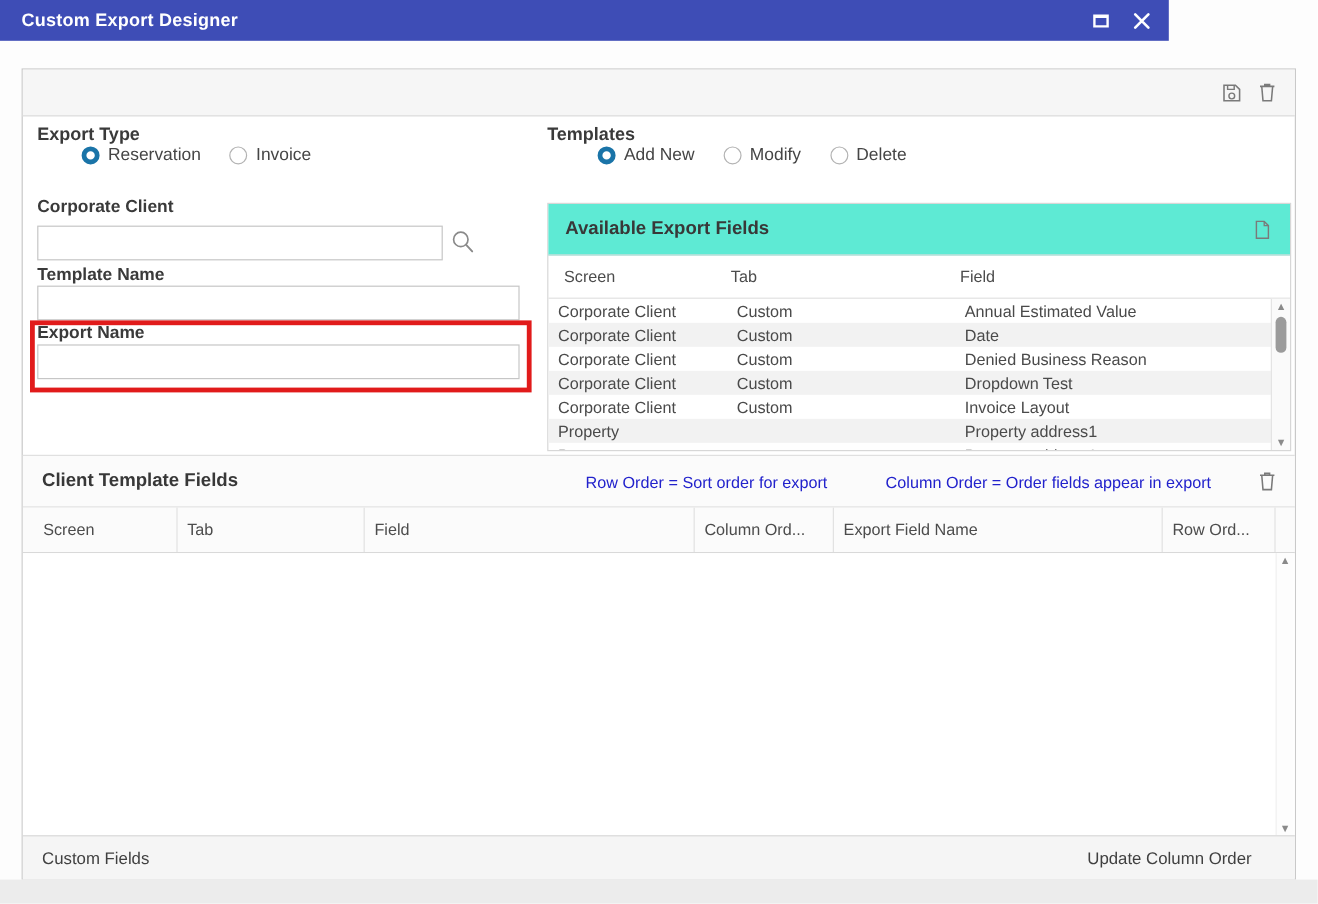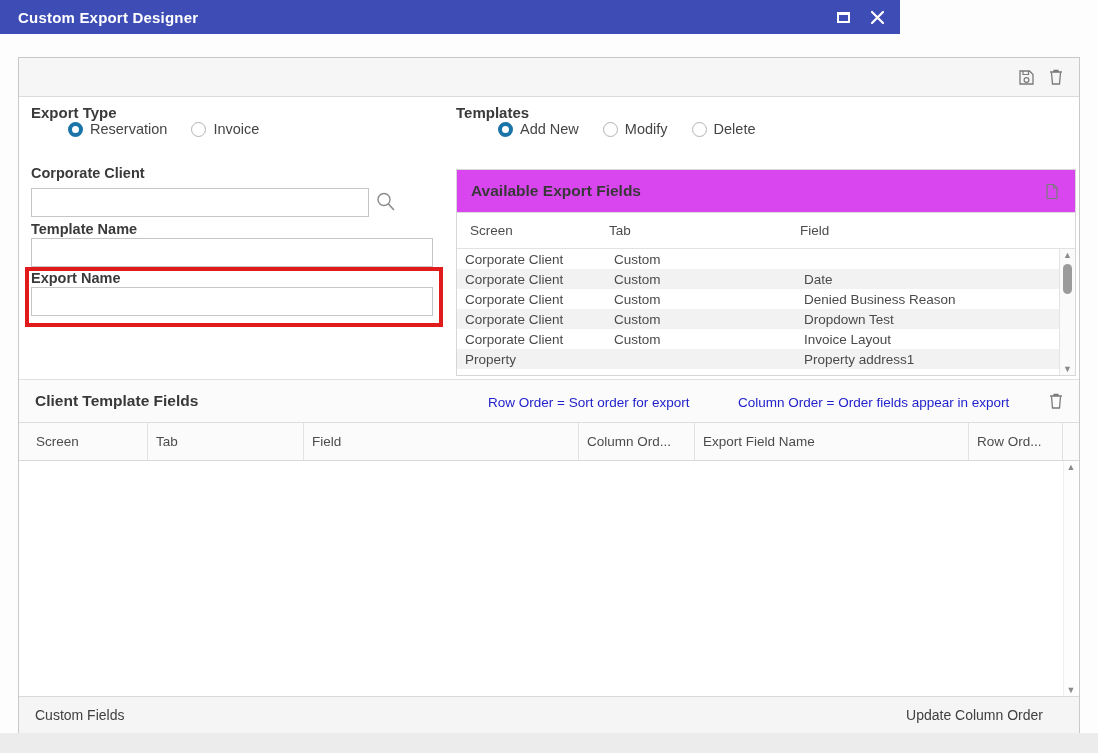--- a/index.html
+++ b/index.html
@@ -6,21 +6,21 @@
   html,body { width:1098px; height:753px; }
   body {
     font-family:"Liberation Sans", sans-serif;
     background:#ffffff; color:#3e3e3e; position:relative; overflow:hidden;
   }
   .frame { position:absolute; inset:0; width:1098px; height:753px; background:#fdfdfd; }
   .bottom-strip { position:absolute; left:0; top:733px; width:1098px; height:20px; background:#ececec; }
 
   
   .titlebar {
-    position:absolute; left:0; top:0; width:900px; height:34px;
+    position:absolute; left:0; top:0; width:974px; height:34px;
     background:#3e4db6; color:#fff; display:flex; align-items:center;
   }
   .titlebar .title { font-size:15px; font-weight:bold; padding-left:18px; letter-spacing:.2px; }
   .win-btns { position:absolute; right:14px; top:0; height:34px; display:flex; align-items:center; gap:16px; }
   .win-btn { width:18px; height:18px; display:flex; align-items:center; justify-content:center; cursor:pointer; }
   .max-glyph { width:13px; height:11px; border:2px solid #fff; border-top-width:3px; background:transparent; }
 
   
   .outer {
     position:absolute; left:18px; top:57px; width:1062px; height:676px;
@@ -45,21 +45,21 @@
   .text-input {
     position:absolute; border:1px solid #c6c6c6; background:#fff; height:29px;
     font-family:"Liberation Sans", sans-serif; font-size:13px; padding:0 6px; color:#333; outline:none;
   }
   .search-btn { position:absolute; cursor:pointer; }
   .red-box { position:absolute; border:4px solid #e11b1b; pointer-events:none; }
 
   
   .af-panel { position:absolute; left:437px; top:111px; width:620px; height:207px; border:1px solid #d7d7d7; background:#fff; }
   .af-head {
-    height:43px; background:#d946ef; border-bottom:1px solid #dcdcdc;
+    height:43px; background:#5eead4; border-bottom:1px solid #dcdcdc;
     display:flex; align-items:center; padding:0 14px;
   }
   .af-head .t { font-size:15.5px; font-weight:bold; color:#383838; flex:1; }
   .af-cols { height:36px; border-bottom:1px solid #e2e2e2; display:flex; align-items:center; font-size:13.5px; color:#4c4c4c; position:relative; }
   .af-cols .h0 { padding-left:13px; width:152px; }
   .af-cols .h1 { width:191px; }
   .af-cols .h2 { flex:1; }
   .af-rows { position:relative; height:126px; overflow:hidden; }
   .af-row { display:flex; align-items:center; height:20px; font-size:13.5px; color:#4a4a4a; cursor:default; }
   .af-row:nth-child(even) { background:#f2f2f2; }
@@ -210,20 +210,21 @@
       </div>
       <div class="af-cols">
         <div class="h0">Screen</div>
         <div class="h1">Tab</div>
         <div class="h2">Field</div>
       </div>
       <div class="af-rows">
           <div class="af-row">
             <div class="c0">Corporate Client</div>
             <div class="c1">Custom</div>
+            <div class="c2">Annual Estimated Value</div>
           </div>
           <div class="af-row">
             <div class="c0">Corporate Client</div>
             <div class="c1">Custom</div>
             <div class="c2">Date</div>
           </div>
           <div class="af-row">
             <div class="c0">Corporate Client</div>
             <div class="c1">Custom</div>
             <div class="c2">Denied Business Reason</div>

